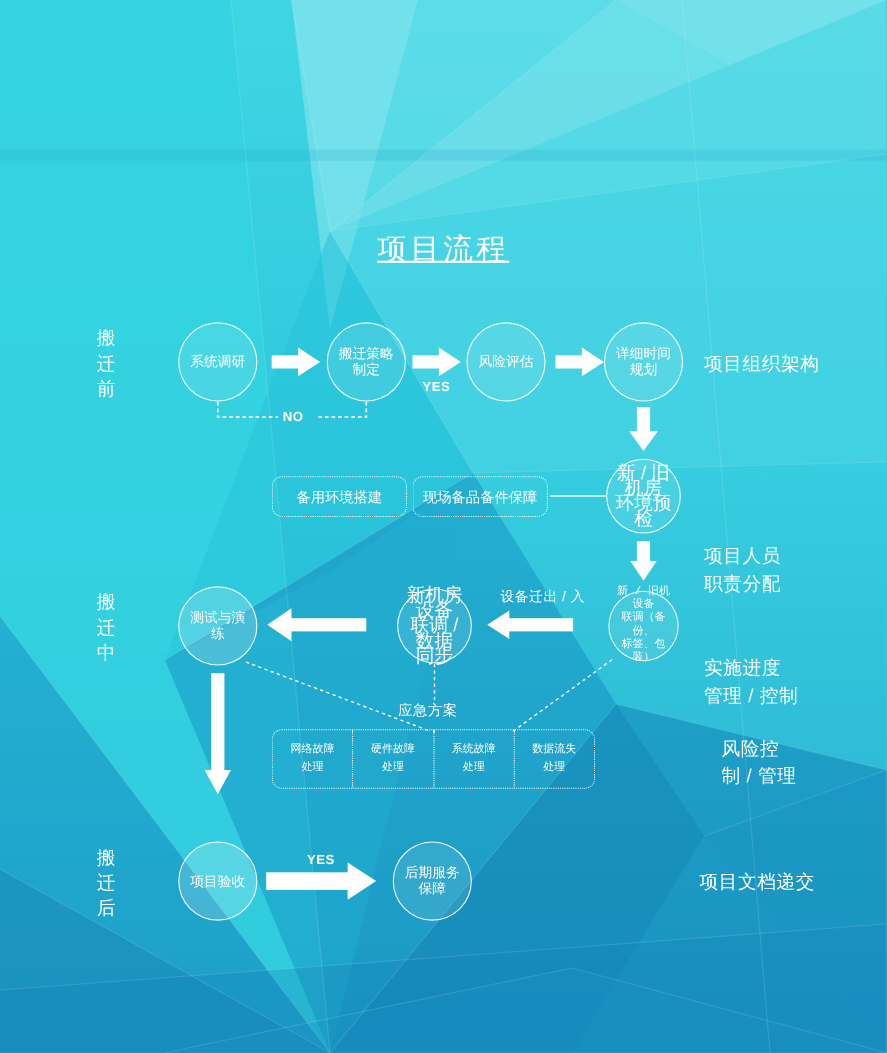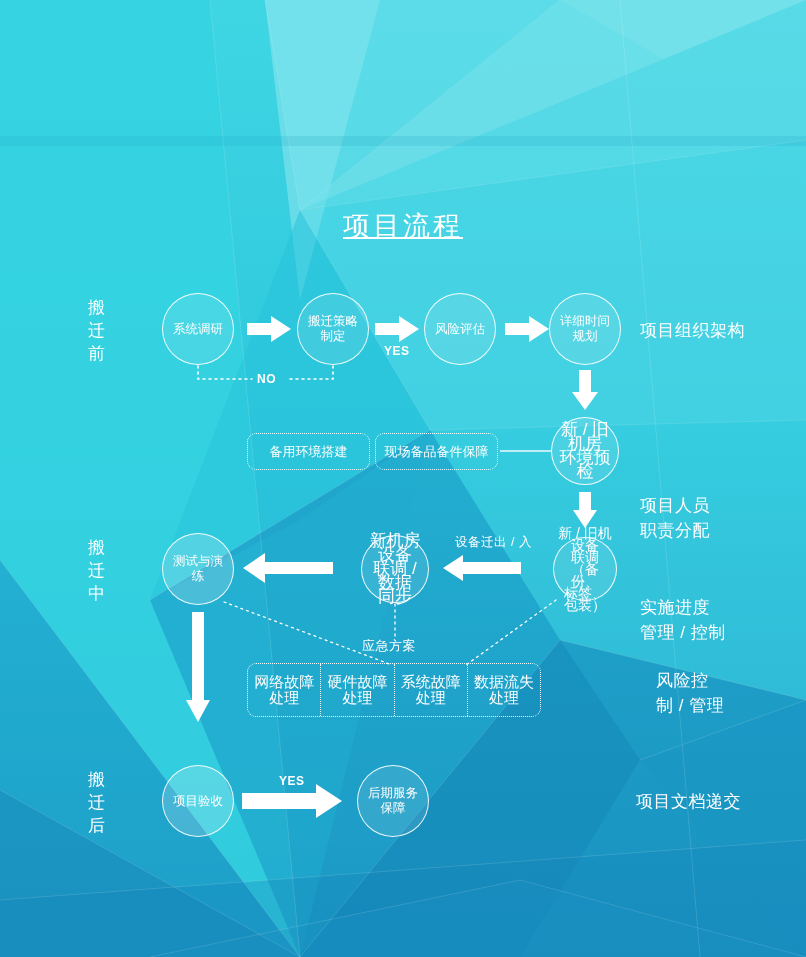--- a/index.html
+++ b/index.html
@@ -31,38 +31,38 @@
   .node{
     position:absolute;border-radius:50%;
     border:1.5px solid rgba(255,255,255,.92);
     display:flex;align-items:center;justify-content:center;
     text-align:center;color:#fff;box-sizing:border-box;
     background:rgba(255,255,255,.10);
   }
   .node span{display:block;padding:0 4px;}
   .n-big{width:72px;height:72px;font-size:12.5px;line-height:15px;}
   .n-mid{width:68px;height:68px;font-size:17px;line-height:14px;}
-  .n-sm{width:64px;height:64px;font-size:14px;line-height:12px;}
+  .n-sm{width:64px;height:64px;font-size:10px;line-height:12px;font-family:Liberation Mono, monospace;}
   .n-solid{background:rgba(255,255,255,.18);}
   
   .dbox{
     position:absolute;box-sizing:border-box;
     border:1.6px dotted rgba(255,255,255,.95);
     border-radius:9px;
     display:flex;align-items:center;justify-content:center;
     color:#fff;text-align:center;font-size:13px;line-height:17px;
   }
   .plan-wrap{
     position:absolute;box-sizing:border-box;
     border:1.6px dotted rgba(255,255,255,.95);
     border-radius:9px;display:flex;
   }
   .plan-cell{
     flex:1;display:flex;align-items:center;justify-content:center;
-    color:#fff;font-size:15px;line-height:16px;text-align:center;
+    color:#fff;font-size:10px;line-height:16px;text-align:center;
     border-right:1.4px dotted rgba(255,255,255,.9);
   }
   .plan-cell:last-child{border-right:none;}
   
   #fx{position:absolute;left:0;top:0;width:806px;height:957px;pointer-events:none;}
   .edge-lbl{position:absolute;color:#fff;font-size:12px;font-weight:bold;letter-spacing:.5px;}
   .edge-lbl.plain{font-weight:normal;font-size:12.5px;}
 </style>
 </head>
 <body>

